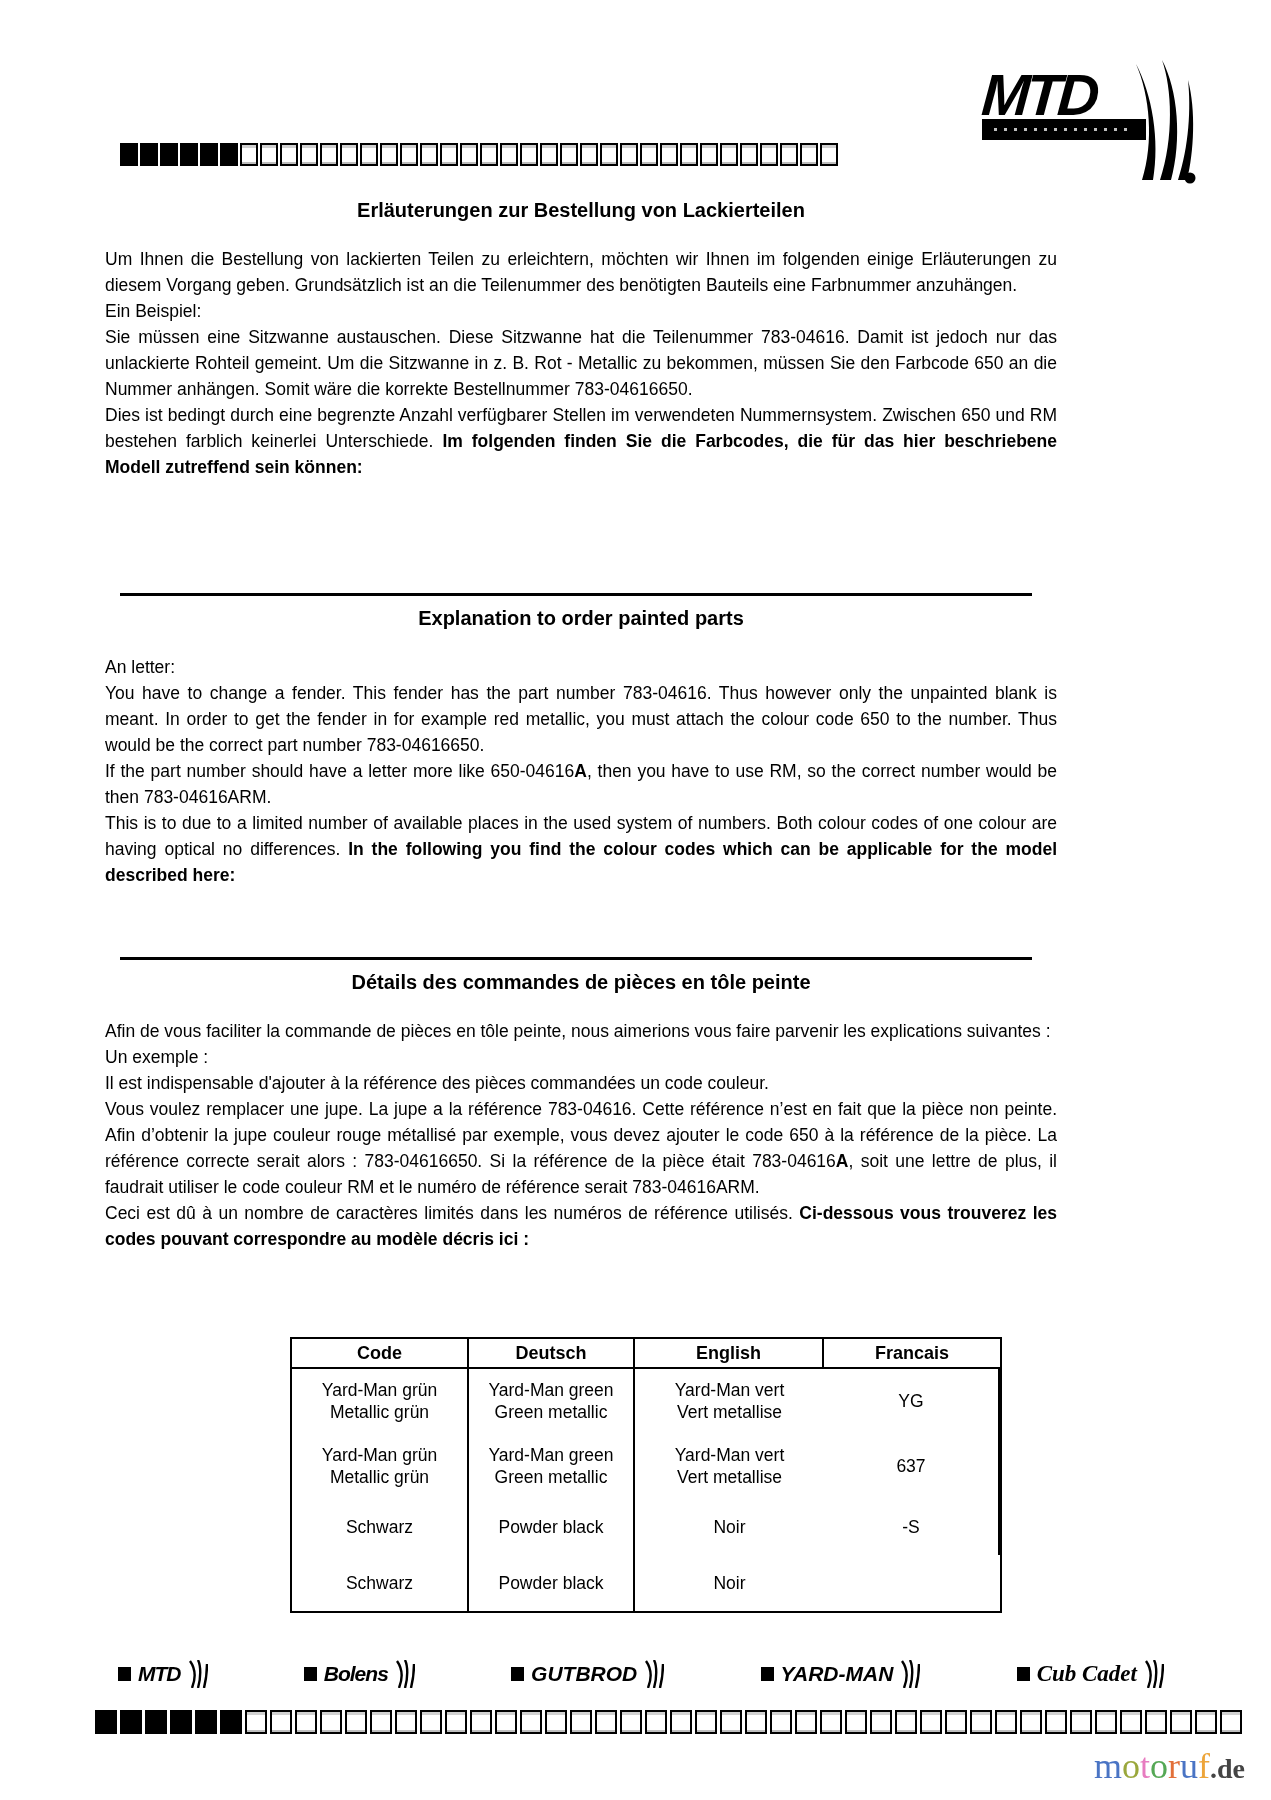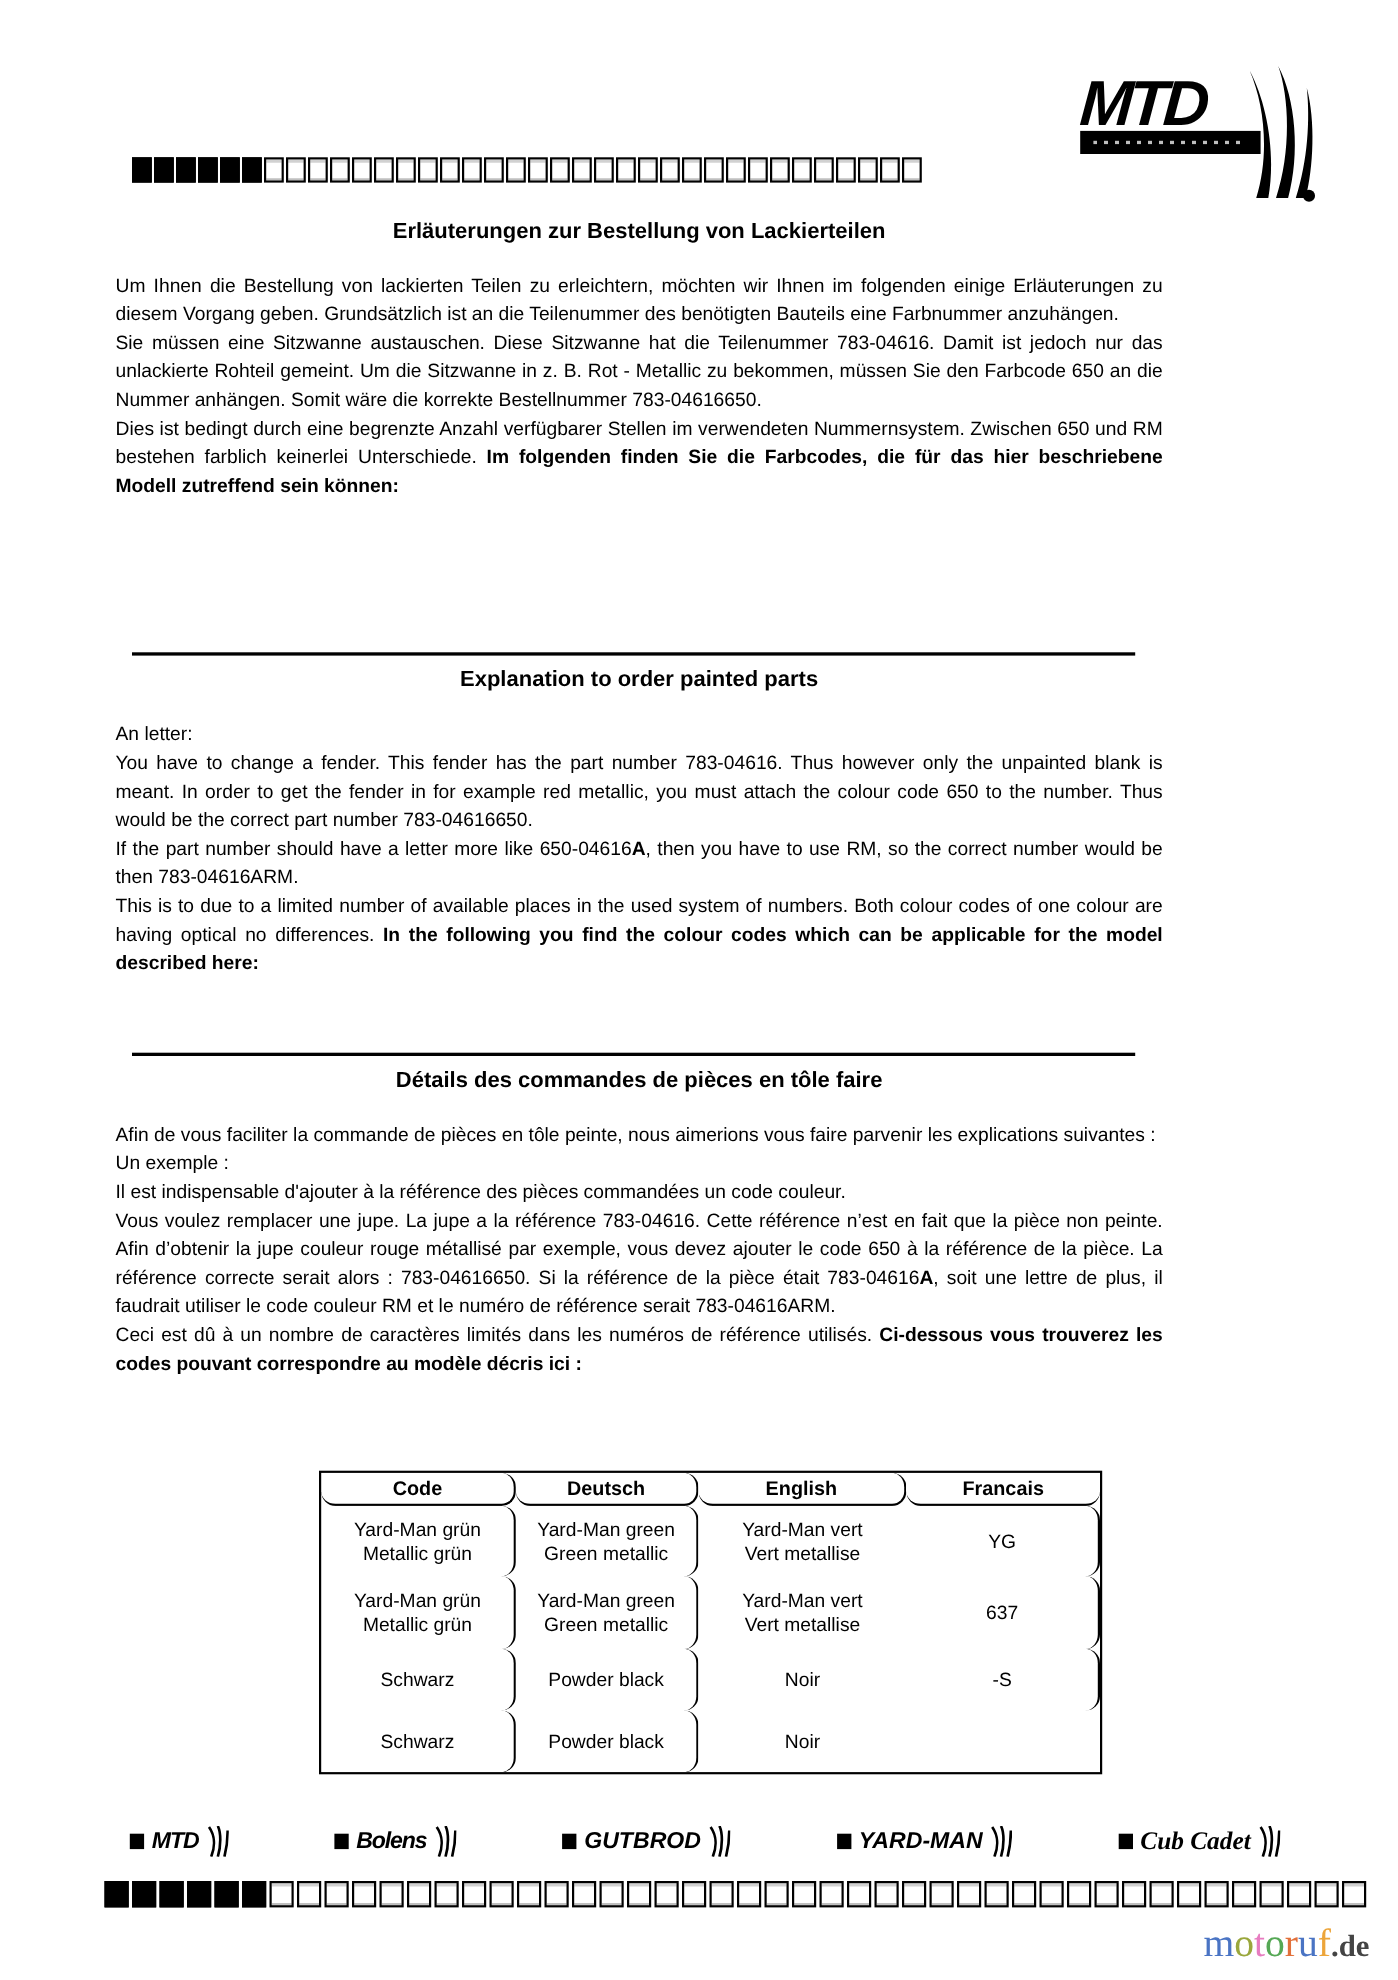--- a/index.html
+++ b/index.html
@@ -46,21 +46,21 @@
   .ptable{
     position:absolute;left:290px;top:1337px;
     display:grid;
     grid-template-columns:177px 166px 189px 176px;
     grid-template-rows:30px 64px 66px 56px 56px;
     border:2px solid #000;background:#fff;
   }
   .ptable .cell{
     display:flex;align-items:center;justify-content:center;text-align:center;
     font-size:17.5px;line-height:22px;white-space:pre-line;
-    border-right:2px solid #000;box-sizing:border-box;border-radius:13px;
+    border-right:2px solid #000;box-sizing:border-box;
   }
   .ptable .cell.last{border-right:none;}
   .ptable .head{font-weight:bold;font-size:18px;border-bottom:2px solid #000;}
   
   .brands{
     position:absolute;left:118px;top:1660px;width:1046px;
     display:flex;justify-content:space-between;align-items:center;
   }
   .brand{display:flex;align-items:center;gap:7px;}
   .brand .bullet{width:13px;height:14px;background:#000;}
@@ -127,38 +127,39 @@
       <path d="M8 120 C20 82 16 36 2 4 C18 34 26 80 19 120 Z" fill="#000"></path>
       <path d="M26 120 C40 78 38 28 28 0 C44 30 48 80 37 120 Z" fill="#000"></path>
       <path d="M44 120 C55 86 57 48 54 20 C62 50 60 92 53 120 Z" fill="#000"></path>
       <circle cx="56" cy="118" r="5.5" fill="#000"></circle>
     </svg>
   </div>
 
   <div class="section" style="top:199px;">
     <h2>Erläuterungen zur Bestellung von Lackierteilen</h2>
     <p><span>Um Ihnen die Bestellung von lackierten Teilen zu erleichtern, möchten wir Ihnen im folgenden einige Erläuterungen zu diesem Vorgang geben. Grundsätzlich ist an die Teilenummer des benötigten Bauteils eine Farbnummer anzuhängen.</span></p>
+    <p><span>Ein Beispiel:</span></p>
     <p><span>Sie müssen eine Sitzwanne austauschen. Diese Sitzwanne hat die Teilenummer 783-04616. Damit ist jedoch nur das unlackierte Rohteil gemeint. Um die Sitzwanne in z. B. Rot - Metallic zu bekommen, müssen Sie den Farbcode 650 an die Nummer anhängen. Somit wäre die korrekte Bestellnummer 783-04616650.</span></p>
     <p><span>Dies ist bedingt durch eine begrenzte Anzahl verfügbarer Stellen im verwendeten Nummernsystem. Zwischen 650 und RM bestehen farblich keinerlei Unterschiede. </span><span style="font-weight: bold;">Im folgenden finden Sie die Farbcodes, die für das hier beschriebene Modell zutreffend sein können:</span></p>
   </div>
 
   <div class="rule" style="top:593px;"></div>
 
   <div class="section" style="top:607px;">
     <h2>Explanation  to order painted parts</h2>
     <p><span>An letter:</span></p>
     <p><span>You  have to change a fender. This fender has the part number 783-04616.  Thus however only the unpainted blank is meant. In order to get the fender in for example red metallic, you must attach the colour code 650 to the number. Thus would be the correct part number 783-04616650.</span></p>
     <p><span>If the part number should have a letter more like 650-04616</span><span style="font-weight: bold;">A</span><span>, then you have to use RM, so the correct number would be then 783-04616ARM.</span></p>
     <p><span>This is to due to a limited number of available places in the used system of numbers. Both colour codes of one colour are having optical no differences. </span><span style="font-weight: bold;">In the following you find the colour codes which can be applicable for the model described here:</span></p>
   </div>
 
   <div class="rule" style="top:957px;"></div>
 
   <div class="section" style="top:971px;">
-    <h2>Détails des commandes de pièces en tôle faire</h2>
+    <h2>Détails des commandes de pièces en tôle peinte</h2>
     <p><span>Afin de vous faciliter la commande de pièces en tôle peinte, nous aimerions vous faire  parvenir les explications suivantes :</span></p>
     <p><span>Un exemple :</span></p>
     <p><span>Il est indispensable d'ajouter à la référence des pièces commandées un code couleur.</span></p>
     <p><span>Vous voulez remplacer une jupe. La jupe a la référence 783-04616. Cette référence n’est en fait que la pièce non peinte. Afin d’obtenir la jupe couleur rouge métallisé par exemple, vous devez ajouter le code 650 à la référence de la pièce. La référence correcte serait alors : 783-04616650. Si la référence de la pièce était 783-04616</span><span style="font-weight: bold;">A</span><span>, soit une lettre de plus, il faudrait utiliser le code couleur RM et le numéro de référence serait 783-04616ARM.</span></p>
     <p><span>Ceci est dû à un nombre de caractères limités dans les numéros de référence utilisés. </span><span style="font-weight: bold;">Ci-dessous vous trouverez les codes pouvant correspondre au modèle décris ici :</span></p>
   </div>
 
   <div class="ptable">
     <div class="cell head">Code</div>
     <div class="cell head">Deutsch</div>

